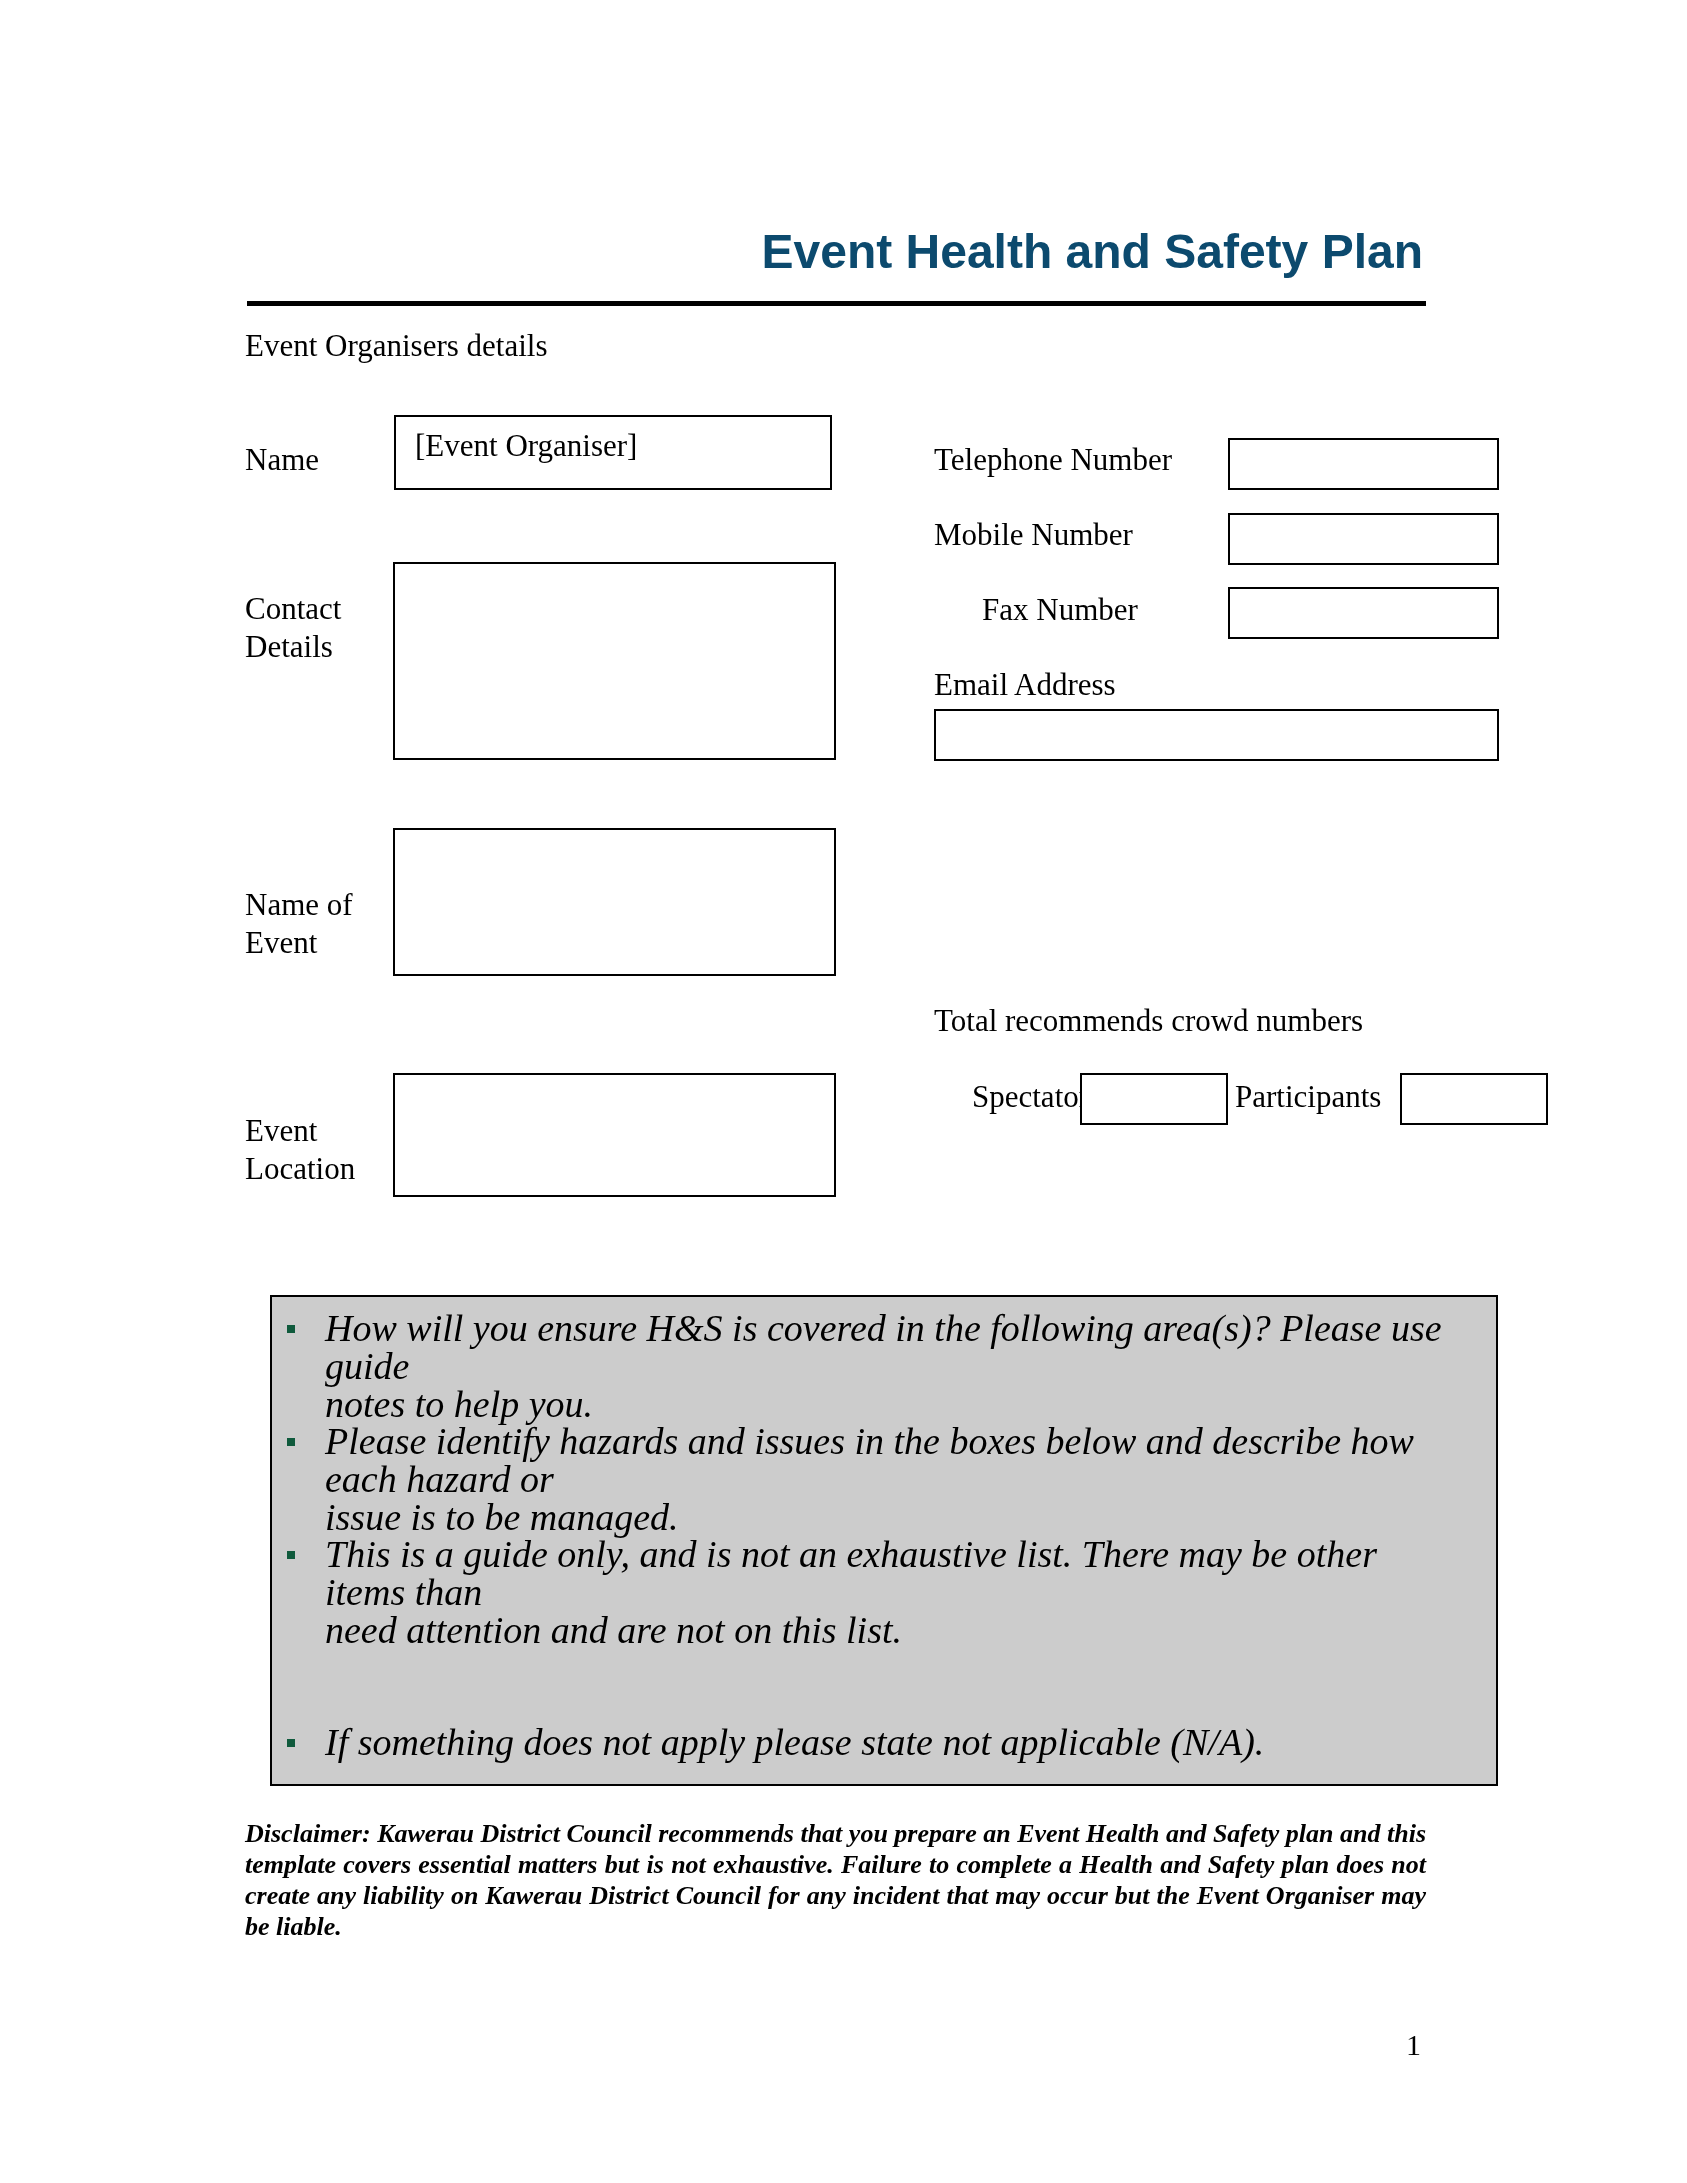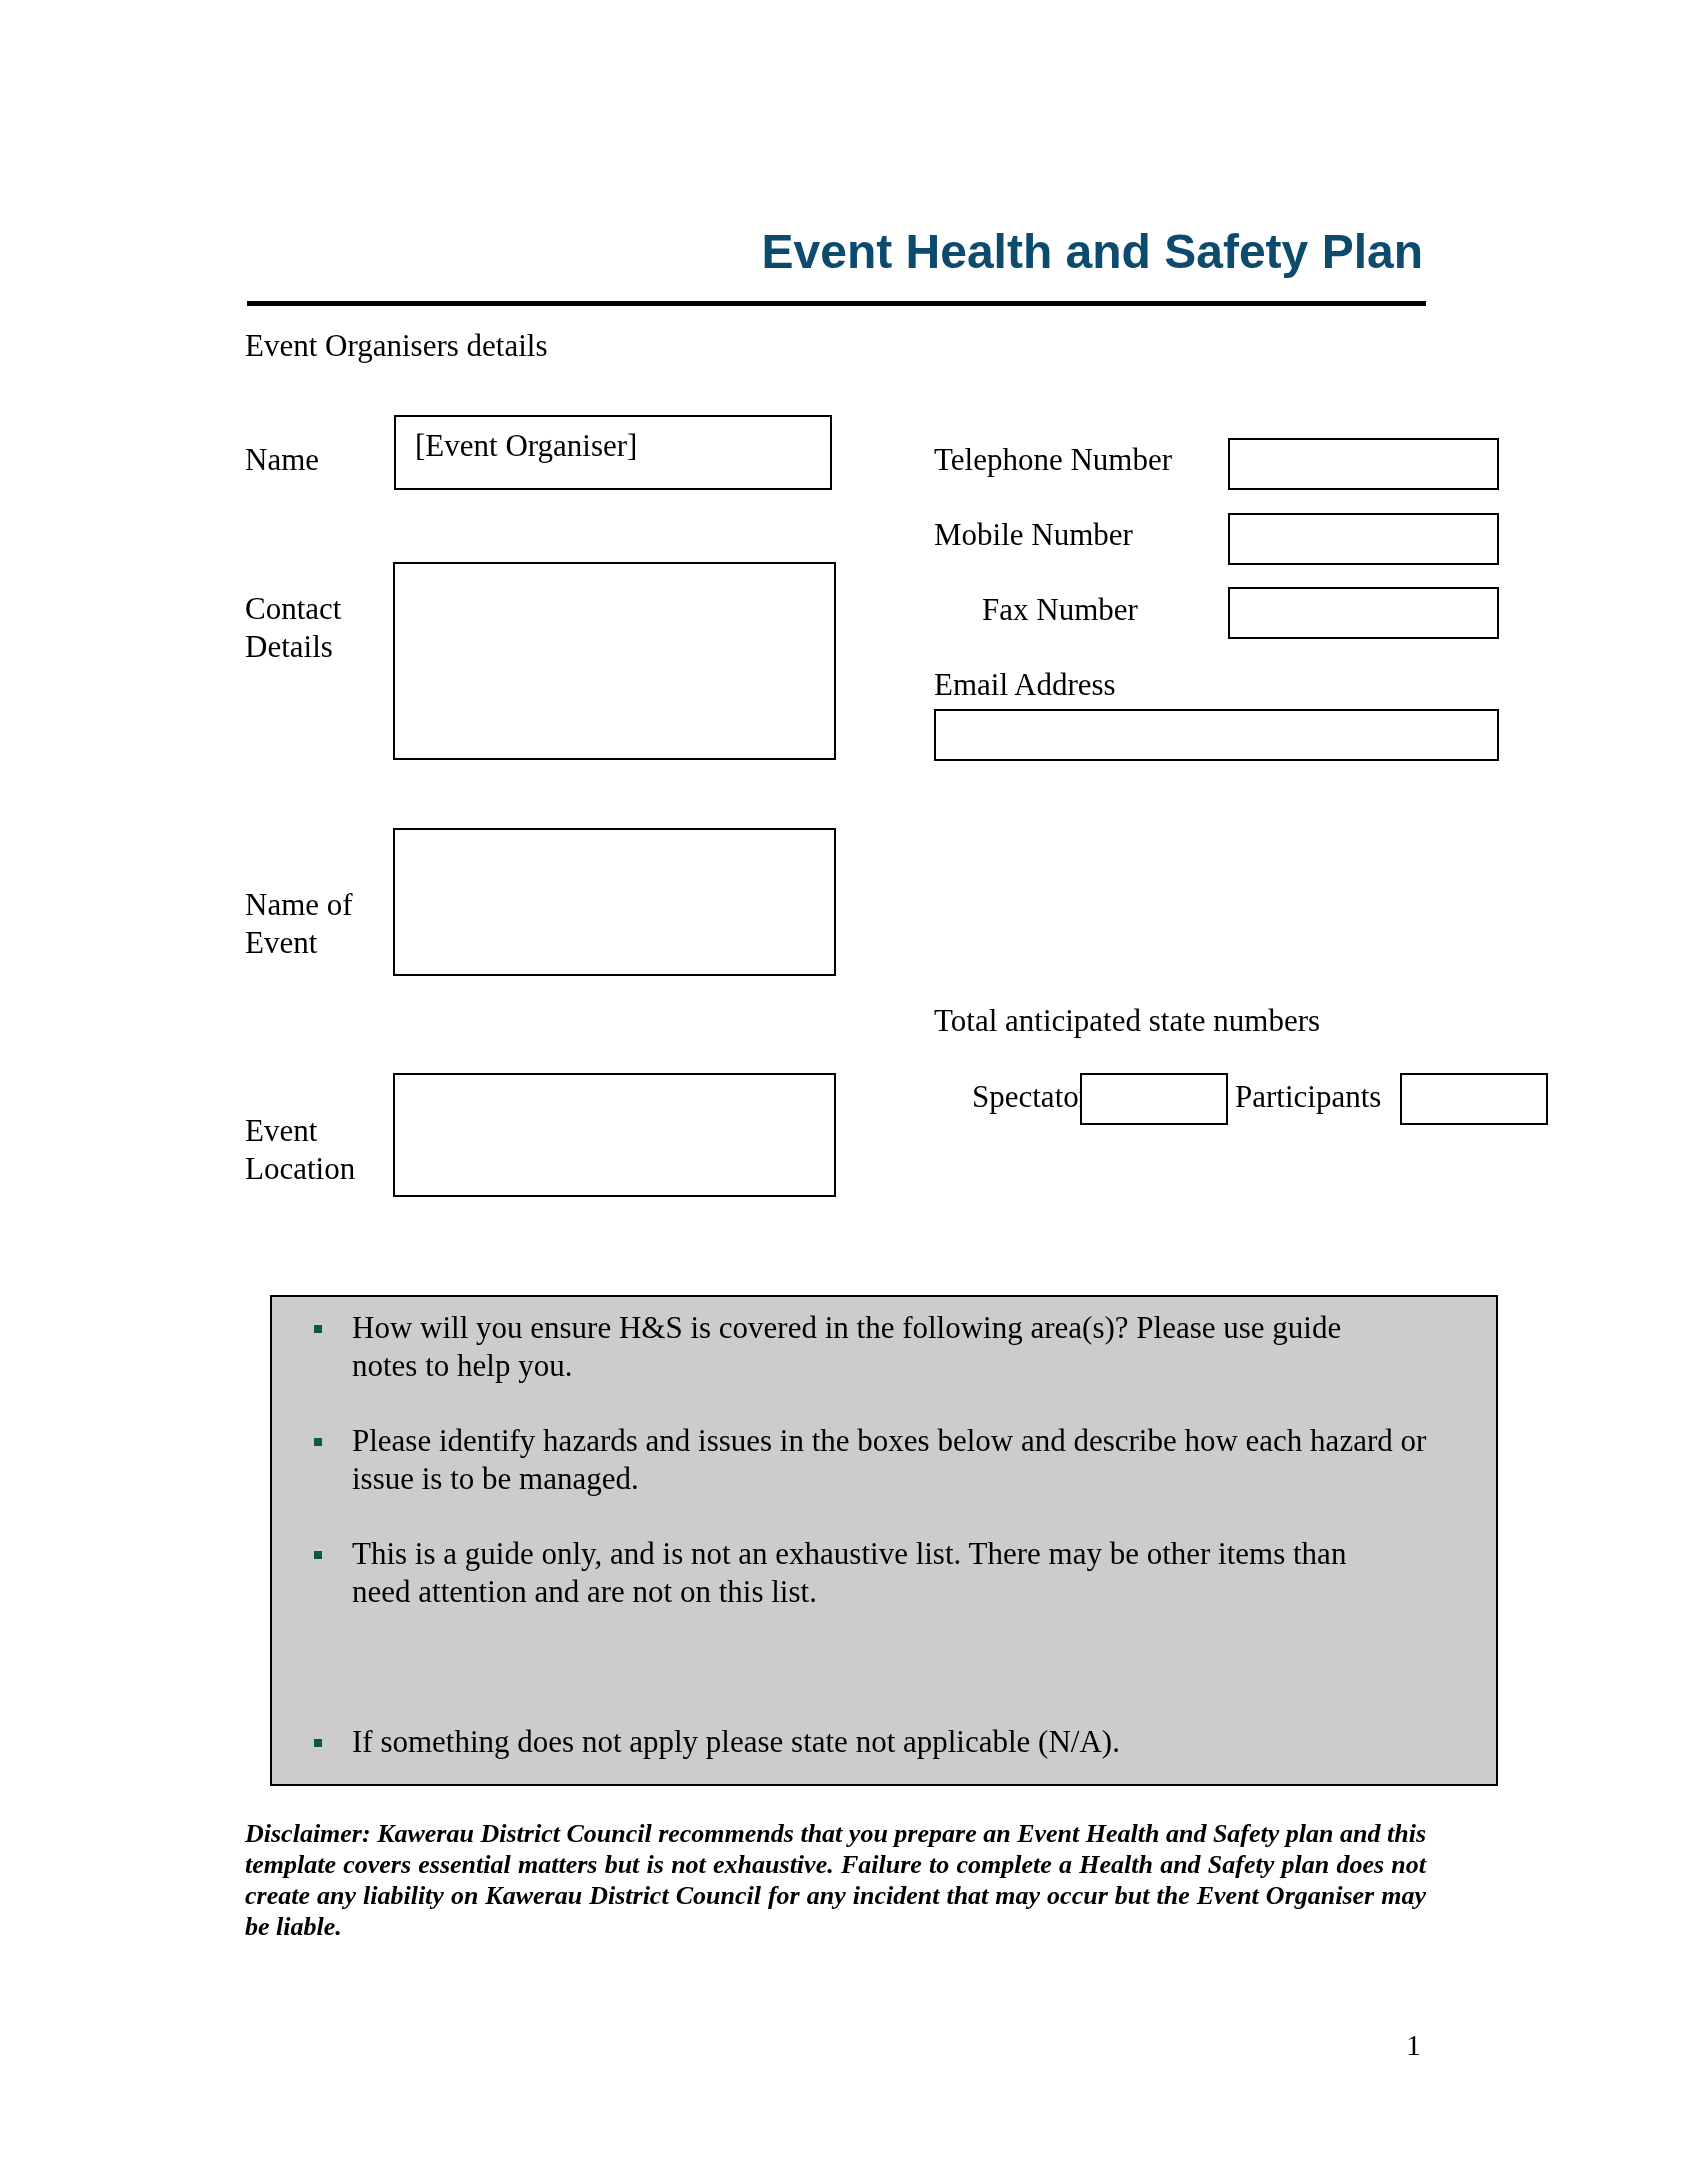--- a/index.html
+++ b/index.html
@@ -7,21 +7,21 @@
          font-family: "Liberation Serif", "DejaVu Serif", serif; color: #000; }
   .abs { position: absolute; }
   .title { font-family: "Liberation Sans", "DejaVu Sans", sans-serif; font-weight: bold;
            font-size: 48px; color: #0c4a6e; right: 264px; top: 224px; white-space: nowrap; letter-spacing: 0px; }
   .rule { left: 247px; top: 301px; width: 1179px; height: 5.2px; background: #000; }
   .label { font-size: 31px; line-height: 38px; white-space: nowrap; }
   .box { border: 2.6px solid #000; box-sizing: border-box; background: #fff; }
   .box-text { font-size: 31px; line-height: 35px; position: absolute; left: 19px; top: 10.5px; white-space: nowrap; }
   .panel { left: 270px; top: 1295px; width: 1228px; height: 491px; background: #cccccc;
            border: 2.6px solid #000; box-sizing: border-box; }
-  .bullet-item { position: absolute; left: 80px; width: 1135px; font-size: 31px; line-height: 38px; }
+  .bullet-item { position: absolute; left: 53px; width: 1135px; font-size: 38px; line-height: 38px; font-style: italic; }
   .bullet-sq { position: absolute; left: -38px; top: 15.7px; width: 7.9px; height: 7.9px; background: #0f5a3c; }
   .disclaimer { left: 245px; top: 1818px; width: 1181px; font-size: 26px; line-height: 31px;
                 font-weight: bold; font-style: italic; text-align: justify; }
   .pagenum { left: 1406px; top: 2028px; font-size: 30px; }
 </style>
 </head>
 <body>
 
 <div class="abs title">Event Health and Safety Plan</div>
 <div class="abs rule"></div>
@@ -70,21 +70,21 @@
 <div class="abs label" style="left:934px; top:591px;margin-left:48px;">Fax Number</div>
 <div class="abs box" style="left:1228px; top:587px; width:271px; height:52px;">
   <span class="box-text"></span>
 </div>
 
 <div class="abs label" style="left:934px; top:666px;">Email Address</div>
 <div class="abs box" style="left:934px; top:709px; width:565px; height:52px;">
   <span class="box-text"></span>
 </div>
 
-<div class="abs label" style="left:934px; top:1002px;">Total anticipated state numbers</div>
+<div class="abs label" style="left:934px; top:1002px;">Total recommends crowd numbers</div>
 <div class="abs label" style="left:934px; top:1078px;margin-left:38px;">Spectators</div>
 <div class="abs box" style="left:1080px; top:1073px; width:148px; height:52px;">
   <span class="box-text"></span>
 </div>
 <div class="abs label" style="left:1235px; top:1078px;">Participants</div>
 <div class="abs box" style="left:1400px; top:1073px; width:148px; height:52px;">
   <span class="box-text"></span>
 </div>
 
 <div class="abs panel">

